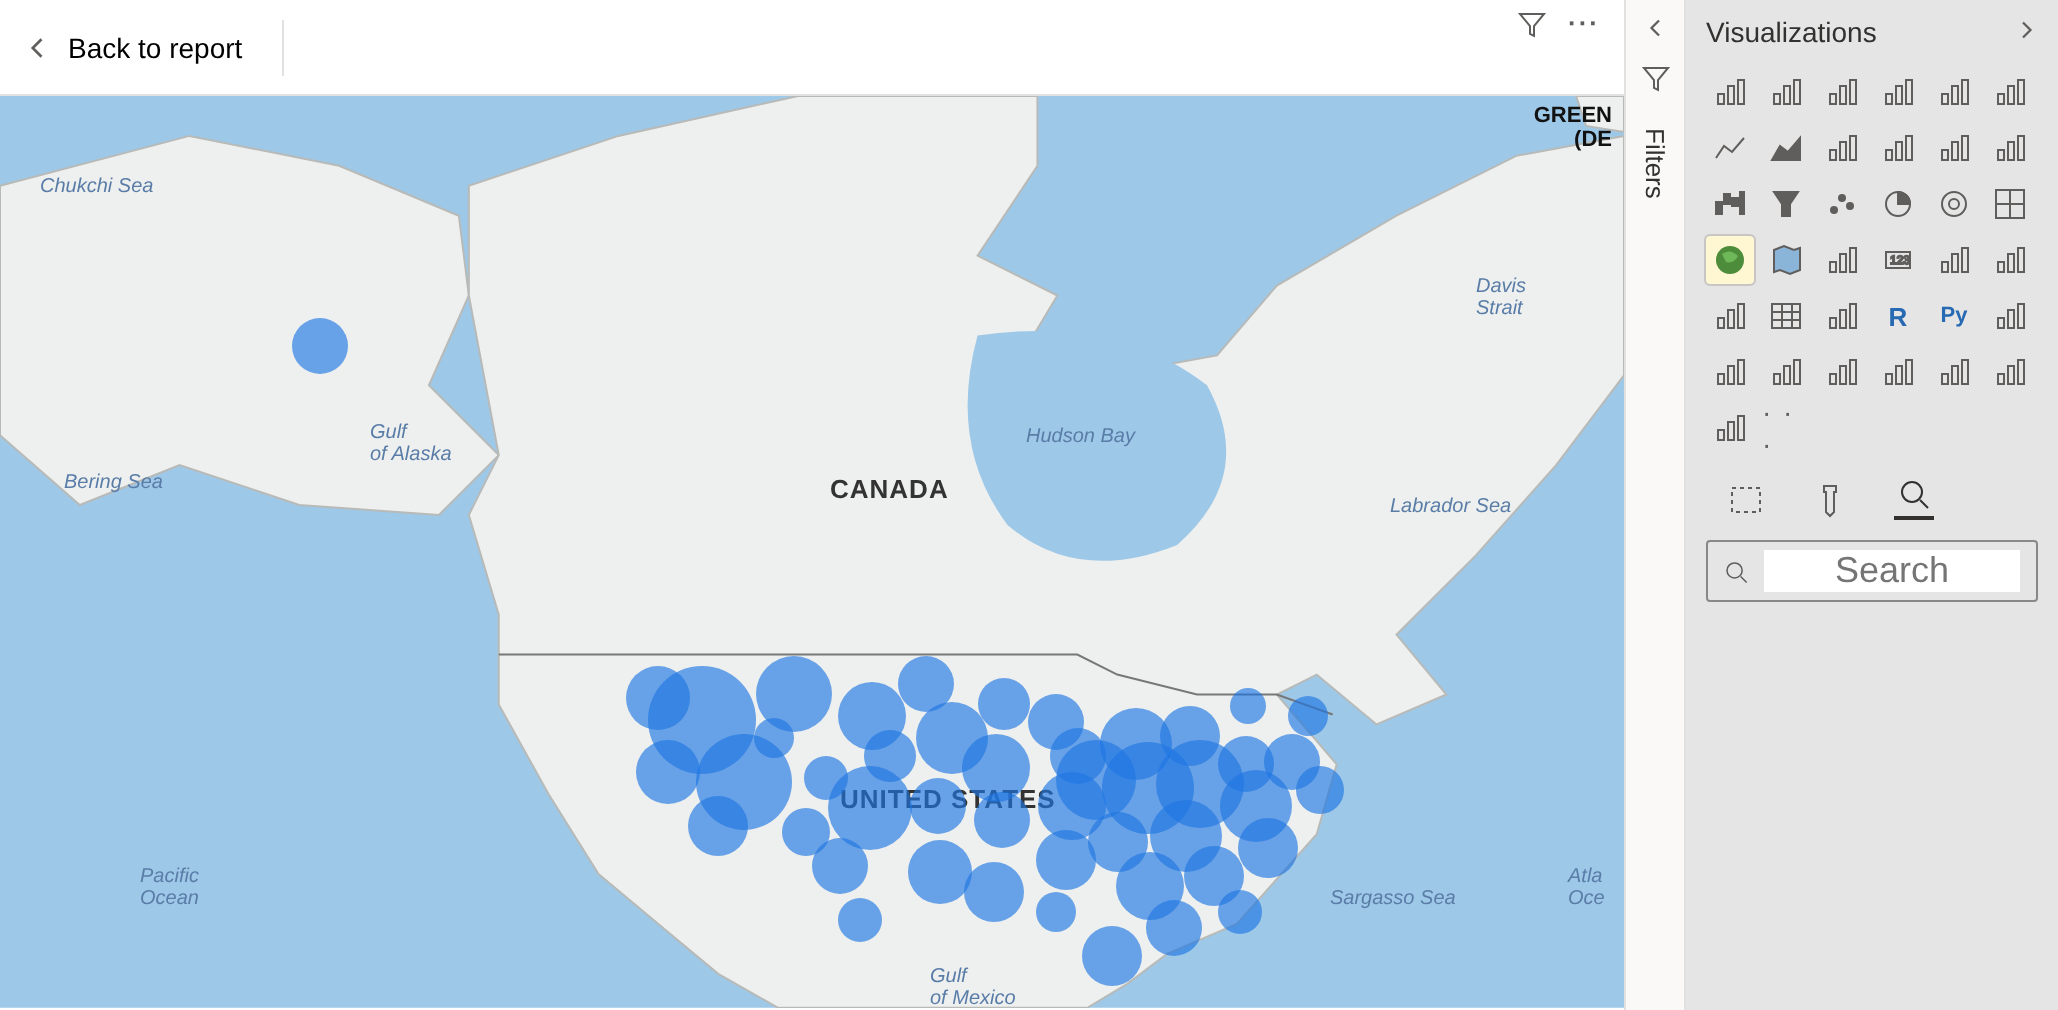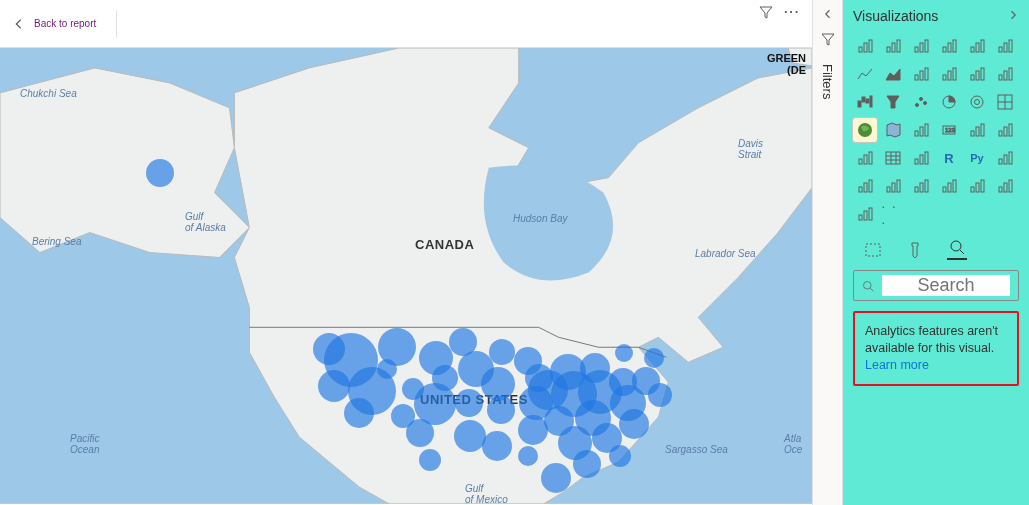--- a/index.html
+++ b/index.html
@@ -13,21 +13,21 @@
       color: #323130;
     }
     .main-area { flex: 1; display: flex; flex-direction: column; border-right: 1px solid #e1e1e1; position: relative; }
     .topbar {
       height: 48px; display: flex; align-items: center;
       border-bottom: 1px solid #e1e1e1;
       padding: 0 12px;
       gap: 18px;
       position: relative;
     }
-    .back-btn { display: flex; align-items: center; gap: 8px; color: #701a75; cursor: pointer; font-size: 10px; }
+    .back-btn { display: flex; align-items: center; gap: 8px; color: #000000; cursor: pointer; font-size: 14px; }
     .back-chevron { width: 14px; height: 14px; stroke: #605e5c; fill: none; stroke-width: 1.5; }
     .vsep { width: 1px; height: 28px; background: #e1e1e1; margin: 0 2px; }
     .tab { font-size: 12px; letter-spacing: 1px; padding: 14px 4px; color: #888; cursor: pointer; }
     .tab.active { color: #323130; border-bottom: 2px solid #323130; font-weight: 600; }
     .topbar-right { position: absolute; right: 12px; top: 4px; display: flex; gap: 10px; }
     .topbar-right svg { width: 16px; height: 16px; stroke: #605e5c; fill: none; }
     .map-vp {
       flex: 1; position: relative; overflow: hidden;
       background: #fff;
     }
@@ -43,21 +43,21 @@
       width: 30px; border-right: 1px solid #e1e1e1;
       display: flex; flex-direction: column; align-items: center; padding-top: 8px; gap: 8px;
       background: #faf9f8;
     }
     .filters-rail .chev { width: 12px; height: 12px; stroke: #605e5c; fill: none; stroke-width: 1.5; }
     .filters-rail .filter-glyph { width: 16px; height: 16px; stroke: #605e5c; fill: none; }
     .filters-vert { writing-mode: vertical-rl; font-size: 13px; color: #323130; margin-top: 6px; }
 
     .viz-pane {
       width: 186px; display: flex; flex-direction: column; padding: 8px 10px 10px 10px;
-      background: #5eead4;
+      background: #e5e5e5;
     }
     .viz-head { display: flex; align-items: center; justify-content: space-between; margin-bottom: 10px; }
     .viz-title { font-size: 14px; color: #323130; }
     .viz-head .chev { width: 12px; height: 12px; stroke: #605e5c; fill: none; stroke-width: 1.5; }
     .viz-grid { display: grid; grid-template-columns: repeat(6, 24px); gap: 4px; margin-bottom: 10px; }
     .viz-tile {
       width: 24px; height: 24px; display: flex; align-items: center; justify-content: center;
       border-radius: 2px; cursor: pointer;
     }
     .viz-tile.selected { background: #fff7d1; outline: 1px solid #c8c6c4; }
@@ -474,18 +474,13 @@
   </div>
 
   <div class="search-wrap">
     <svg viewBox="0 0 16 16">
         <circle cx="7" cy="7" r="5"></circle>
         <line x1="11" y1="11" x2="15" y2="15"></line>
       </svg>
     <input type="text" placeholder="Search" style="">
   </div>
 
-  <div class="notice">
-    <span>Analytics features aren't available for this visual.</span>
-    <br>
-    <a>Learn more</a>
-  </div>
 </div>
 
 </body></html>

